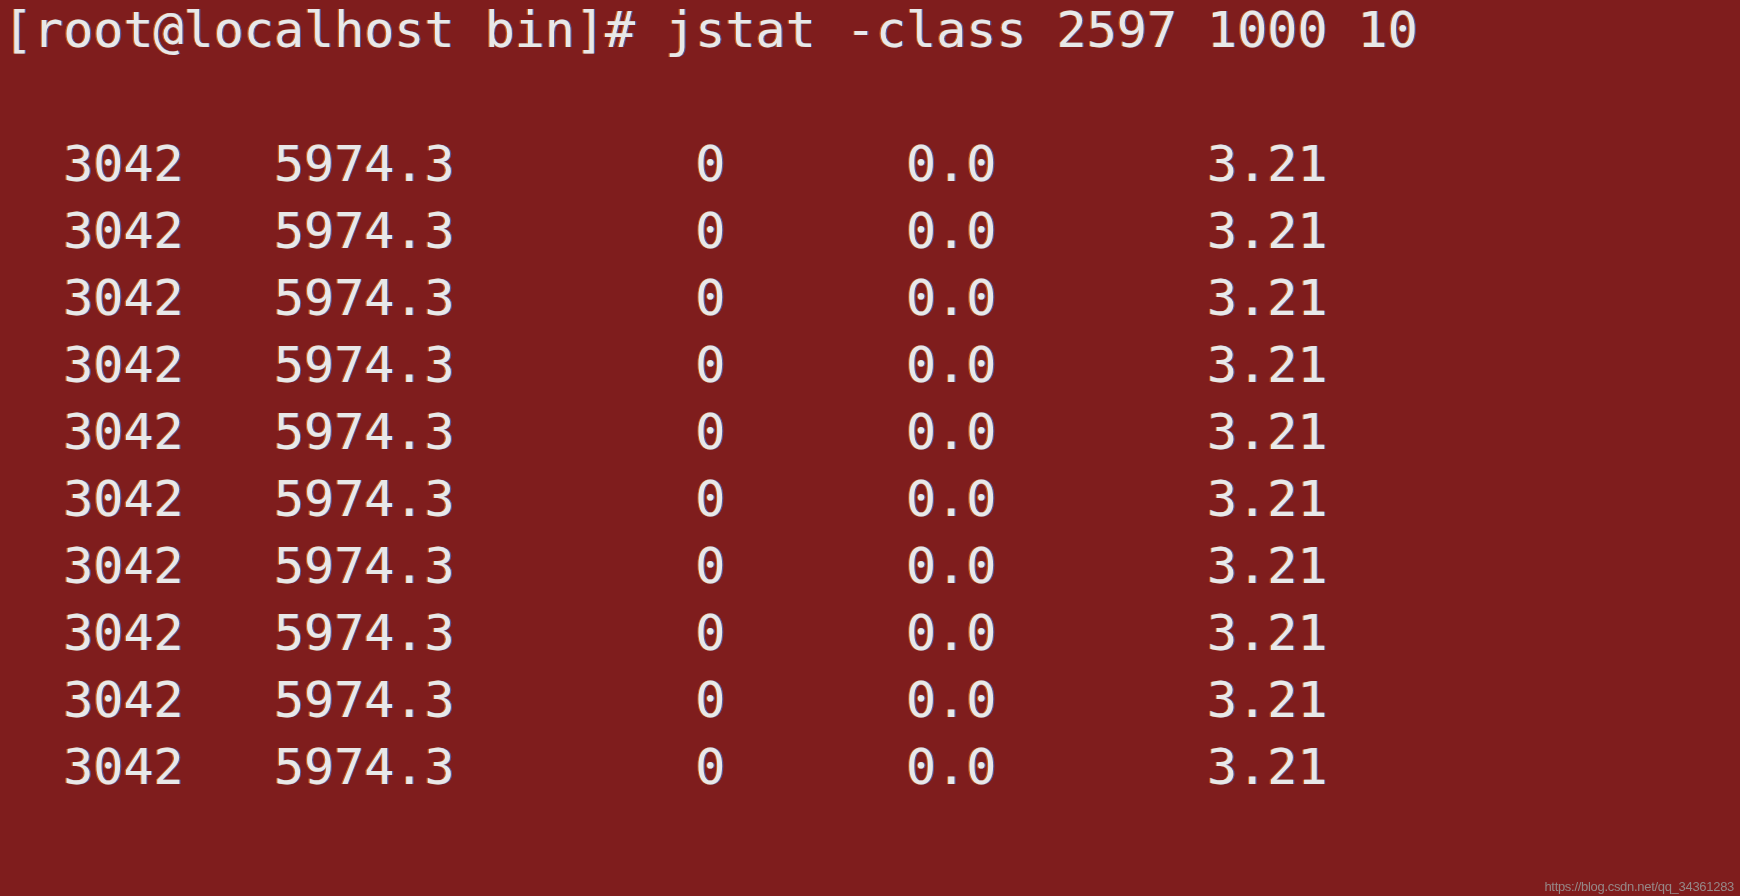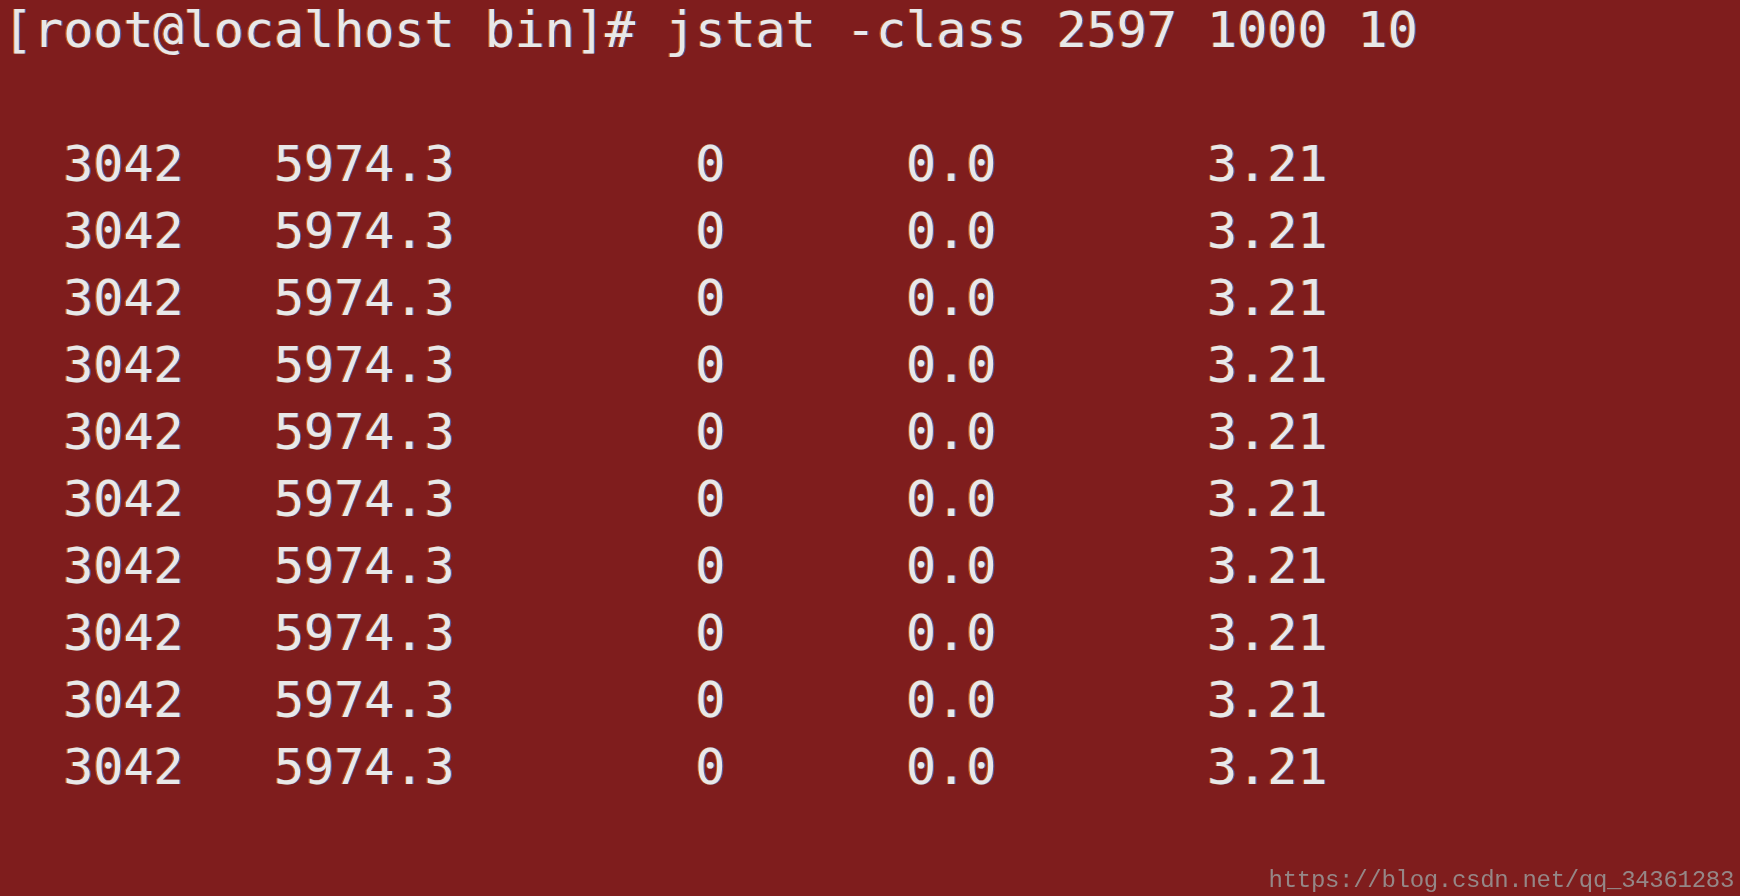--- a/index.html
+++ b/index.html
@@ -49,22 +49,22 @@
   .row-5  { top: 471px; }
   .row-6  { top: 538px; }
   .row-7  { top: 605px; }
   .row-8  { top: 672px; }
   .row-9  { top: 739px; }
 
   #watermark {
     position: absolute;
     right: 6px;
     bottom: 2px;
-    font-family: Liberation Mono, monospace;
-    font-size: 24px;
+    font-family: Liberation Sans, sans-serif;
+    font-size: 13px;
     color: #9a9a9a;
     opacity: 0.85;
     white-space: pre;
     letter-spacing: -0.3px;
   }
 </style>
 </head>
 <body>
 
 <div id="terminal">

